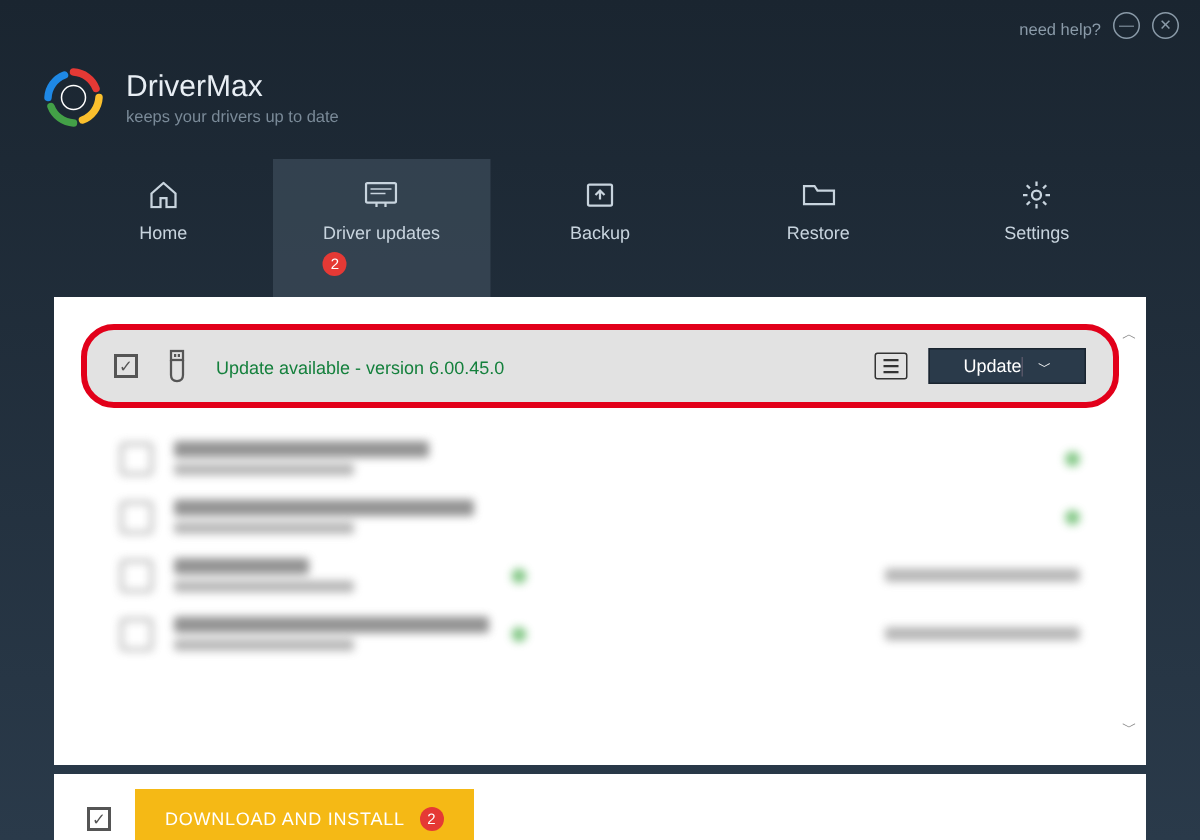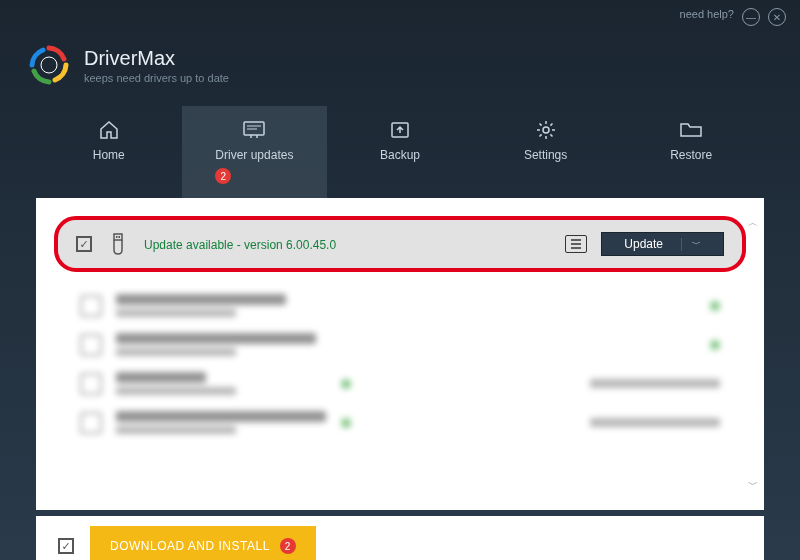--- a/index.html
+++ b/index.html
@@ -1,17 +1,17 @@
 <!DOCTYPE html>
 <html><head>
 <meta charset="utf-8">
 <style>
 * { margin: 0; padding: 0; box-sizing: border-box; font-family: Arial, sans-serif; }
 body { width: 800px; height: 560px; background: linear-gradient(180deg, #1a2530 0%, #2a3a4a 100%); overflow: hidden; }
-.topbar { display: flex; justify-content: flex-end; align-items: flex-start; padding: 8px 14px; gap: 8px; }
+.topbar { display: flex; justify-content: flex-end; align-items: flex-end; padding: 8px 14px; gap: 8px; }
 .help-link { color: #8a9aa8; font-size: 11px; cursor: pointer; }
 .win-btn { width: 18px; height: 18px; border: 1px solid #8a9aa8; border-radius: 50%; display: flex; align-items: center; justify-content: center; color: #8a9aa8; font-size: 10px; cursor: pointer; }
 .header { display: flex; align-items: center; padding: 10px 28px 20px; gap: 14px; }
 .logo { width: 42px; height: 42px; position: relative; }
 .logo svg { width: 100%; height: 100%; }
 .brand-title { color: #e8eef4; font-size: 20px; font-weight: 500; }
 .brand-sub { color: #7a8a98; font-size: 11px; margin-top: 2px; }
 .nav { display: flex; padding: 0 36px; }
 .nav-item { flex: 1; display: flex; flex-direction: column; align-items: center; gap: 8px; padding: 14px 0; color: #c8d4de; font-size: 12px; cursor: pointer; position: relative; }
 .nav-item.active { background: rgba(70,85,100,0.55); }
@@ -22,21 +22,21 @@
 .scroll-area { position: absolute; right: 4px; top: 18px; bottom: 18px; width: 14px; }
 .scroll-up, .scroll-down { width: 14px; height: 14px; color: #888; font-size: 10px; display: flex; align-items: center; justify-content: center; cursor: pointer; }
 .scroll-down { position: absolute; bottom: 0; }
 .highlight-row { border: 4px solid #e2001a; border-radius: 22px; margin: 0 18px 14px; padding: 12px 18px; display: flex; align-items: center; gap: 14px; background: #e2e2e2; }
 .chk { width: 16px; height: 16px; border: 2px solid #555; display: flex; align-items: center; justify-content: center; color: #555; font-size: 11px; cursor: pointer; }
 .usb-icon { width: 24px; height: 24px; color: #555; }
 .row-text { flex: 1; }
 .row-name { color: #333; font-size: 13px; }
 .row-sub { color: #15803d; font-size: 12px; margin-top: 2px; }
 .details-icon { width: 22px; height: 18px; border: 1px solid #333; border-radius: 2px; display: flex; align-items: center; justify-content: center; cursor: pointer; }
-.update-btn { background: #2a3a4a; color: #fff; font-size: 12px; padding: 4px 22px; display: flex; align-items: center; gap: 18px; border: 1px solid #1a2530; cursor: pointer; }
+.update-btn { background: #2a3a4a; color: #fff; font-size: 12px; padding: 4px 22px; display: flex; align-items: center; border: 1px solid #1a2530; cursor: pointer; }
 .update-btn .chev { border-left: 1px solid #556; padding-left: 10px; font-size: 9px; }
 .blur-list { padding: 0 44px; }
 .blur-row { display: flex; align-items: center; gap: 14px; padding: 8px 0; filter: blur(3px); opacity: 0.7; }
 .blur-icon { width: 22px; height: 22px; border: 2px solid #888; border-radius: 3px; }
 .blur-text { flex: 1; }
 .blur-name { height: 11px; background: #666; width: 170px; border-radius: 2px; margin-bottom: 4px; }
 .blur-sub { height: 8px; background: #999; width: 120px; border-radius: 2px; }
 .dot-g { width: 10px; height: 10px; background: #4caf50; border-radius: 50%; }
 .blur-right { height: 9px; background: #999; width: 130px; border-radius: 2px; }
 .bottom-bar { background: #fff; margin: 6px 36px 0; padding: 10px 22px; display: flex; align-items: center; gap: 16px; }
@@ -57,21 +57,21 @@
     <svg viewBox="0 0 42 42">
         <circle cx="21" cy="21" r="8" fill="none" stroke="#fff" stroke-width="1"></circle>
         <path d="M21 4 A17 17 0 0 1 36 15" stroke="#e53935" stroke-width="5" fill="none" stroke-linecap="round"></path>
         <path d="M38 21 A17 17 0 0 1 27 36" stroke="#fbc02d" stroke-width="5" fill="none" stroke-linecap="round"></path>
         <path d="M21 38 A17 17 0 0 1 6 27" stroke="#43a047" stroke-width="5" fill="none" stroke-linecap="round"></path>
         <path d="M4 21 A17 17 0 0 1 15 6" stroke="#1e88e5" stroke-width="5" fill="none" stroke-linecap="round"></path>
       </svg>
   </div>
   <div>
     <div class="brand-title">DriverMax</div>
-    <div class="brand-sub">keeps need drivers up to date</div>
+    <div class="brand-sub">keeps your drivers up to date</div>
   </div>
 </div>
 
 <div class="nav">
   <div class="nav-item">
     <div class="nav-icon">
         <svg width="20" height="18" viewBox="0 0 20 18">
           <path d="M2 8 L10 1 L18 8 L18 17 L12 17 L12 11 L8 11 L8 17 L2 17 Z" fill="none" stroke="#c8d4de" stroke-width="1.5"></path>
         </svg>
       </div>
@@ -96,34 +96,34 @@
     <div class="nav-icon">
         <svg width="20" height="18" viewBox="0 0 20 18">
           <rect x="2" y="2" width="16" height="14" rx="1" fill="none" stroke="#c8d4de" stroke-width="1.5"></rect>
           <path d="M10 12 L10 6 M7 9 L10 6 L13 9" fill="none" stroke="#c8d4de" stroke-width="1.5"></path>
         </svg>
       </div>
     <span>Backup</span>
   </div>
   <div class="nav-item">
     <div class="nav-icon">
+        <svg width="22" height="16" viewBox="0 0 22 16">
+          <path d="M1 3 L1 14 L21 14 L21 5 L10 5 L8 2 L1 2 Z" fill="none" stroke="#c8d4de" stroke-width="1.5"></path>
+        </svg>
+      </div>
+    <span>Restore</span>
+  </div>
+  <div class="nav-item">
+    <div class="nav-icon">
         <svg width="20" height="20" viewBox="0 0 20 20">
           <circle cx="10" cy="10" r="3" fill="none" stroke="#c8d4de" stroke-width="1.5"></circle>
           <path d="M10 1 L10 4 M10 16 L10 19 M1 10 L4 10 M16 10 L19 10 M3.5 3.5 L5.6 5.6 M14.4 14.4 L16.5 16.5 M3.5 16.5 L5.6 14.4 M14.4 5.6 L16.5 3.5" stroke="#c8d4de" stroke-width="1.5"></path>
         </svg>
       </div>
     <span>Settings</span>
-  </div>
-  <div class="nav-item">
-    <div class="nav-icon">
-        <svg width="22" height="16" viewBox="0 0 22 16">
-          <path d="M1 3 L1 14 L21 14 L21 5 L10 5 L8 2 L1 2 Z" fill="none" stroke="#c8d4de" stroke-width="1.5"></path>
-        </svg>
-      </div>
-    <span>Restore</span>
   </div>
 </div>
 
 <div class="content">
   <div class="highlight-row">
     <div class="chk">✓</div>
     <div class="usb-icon"><svg width="24" height="24" viewBox="0 0 24 24">
           <rect x="8" y="2" width="8" height="6" fill="none" stroke="#555" stroke-width="1.5"></rect>
           <rect x="10" y="4" width="1.5" height="2" fill="#555"></rect>
           <rect x="12.5" y="4" width="1.5" height="2" fill="#555"></rect>

